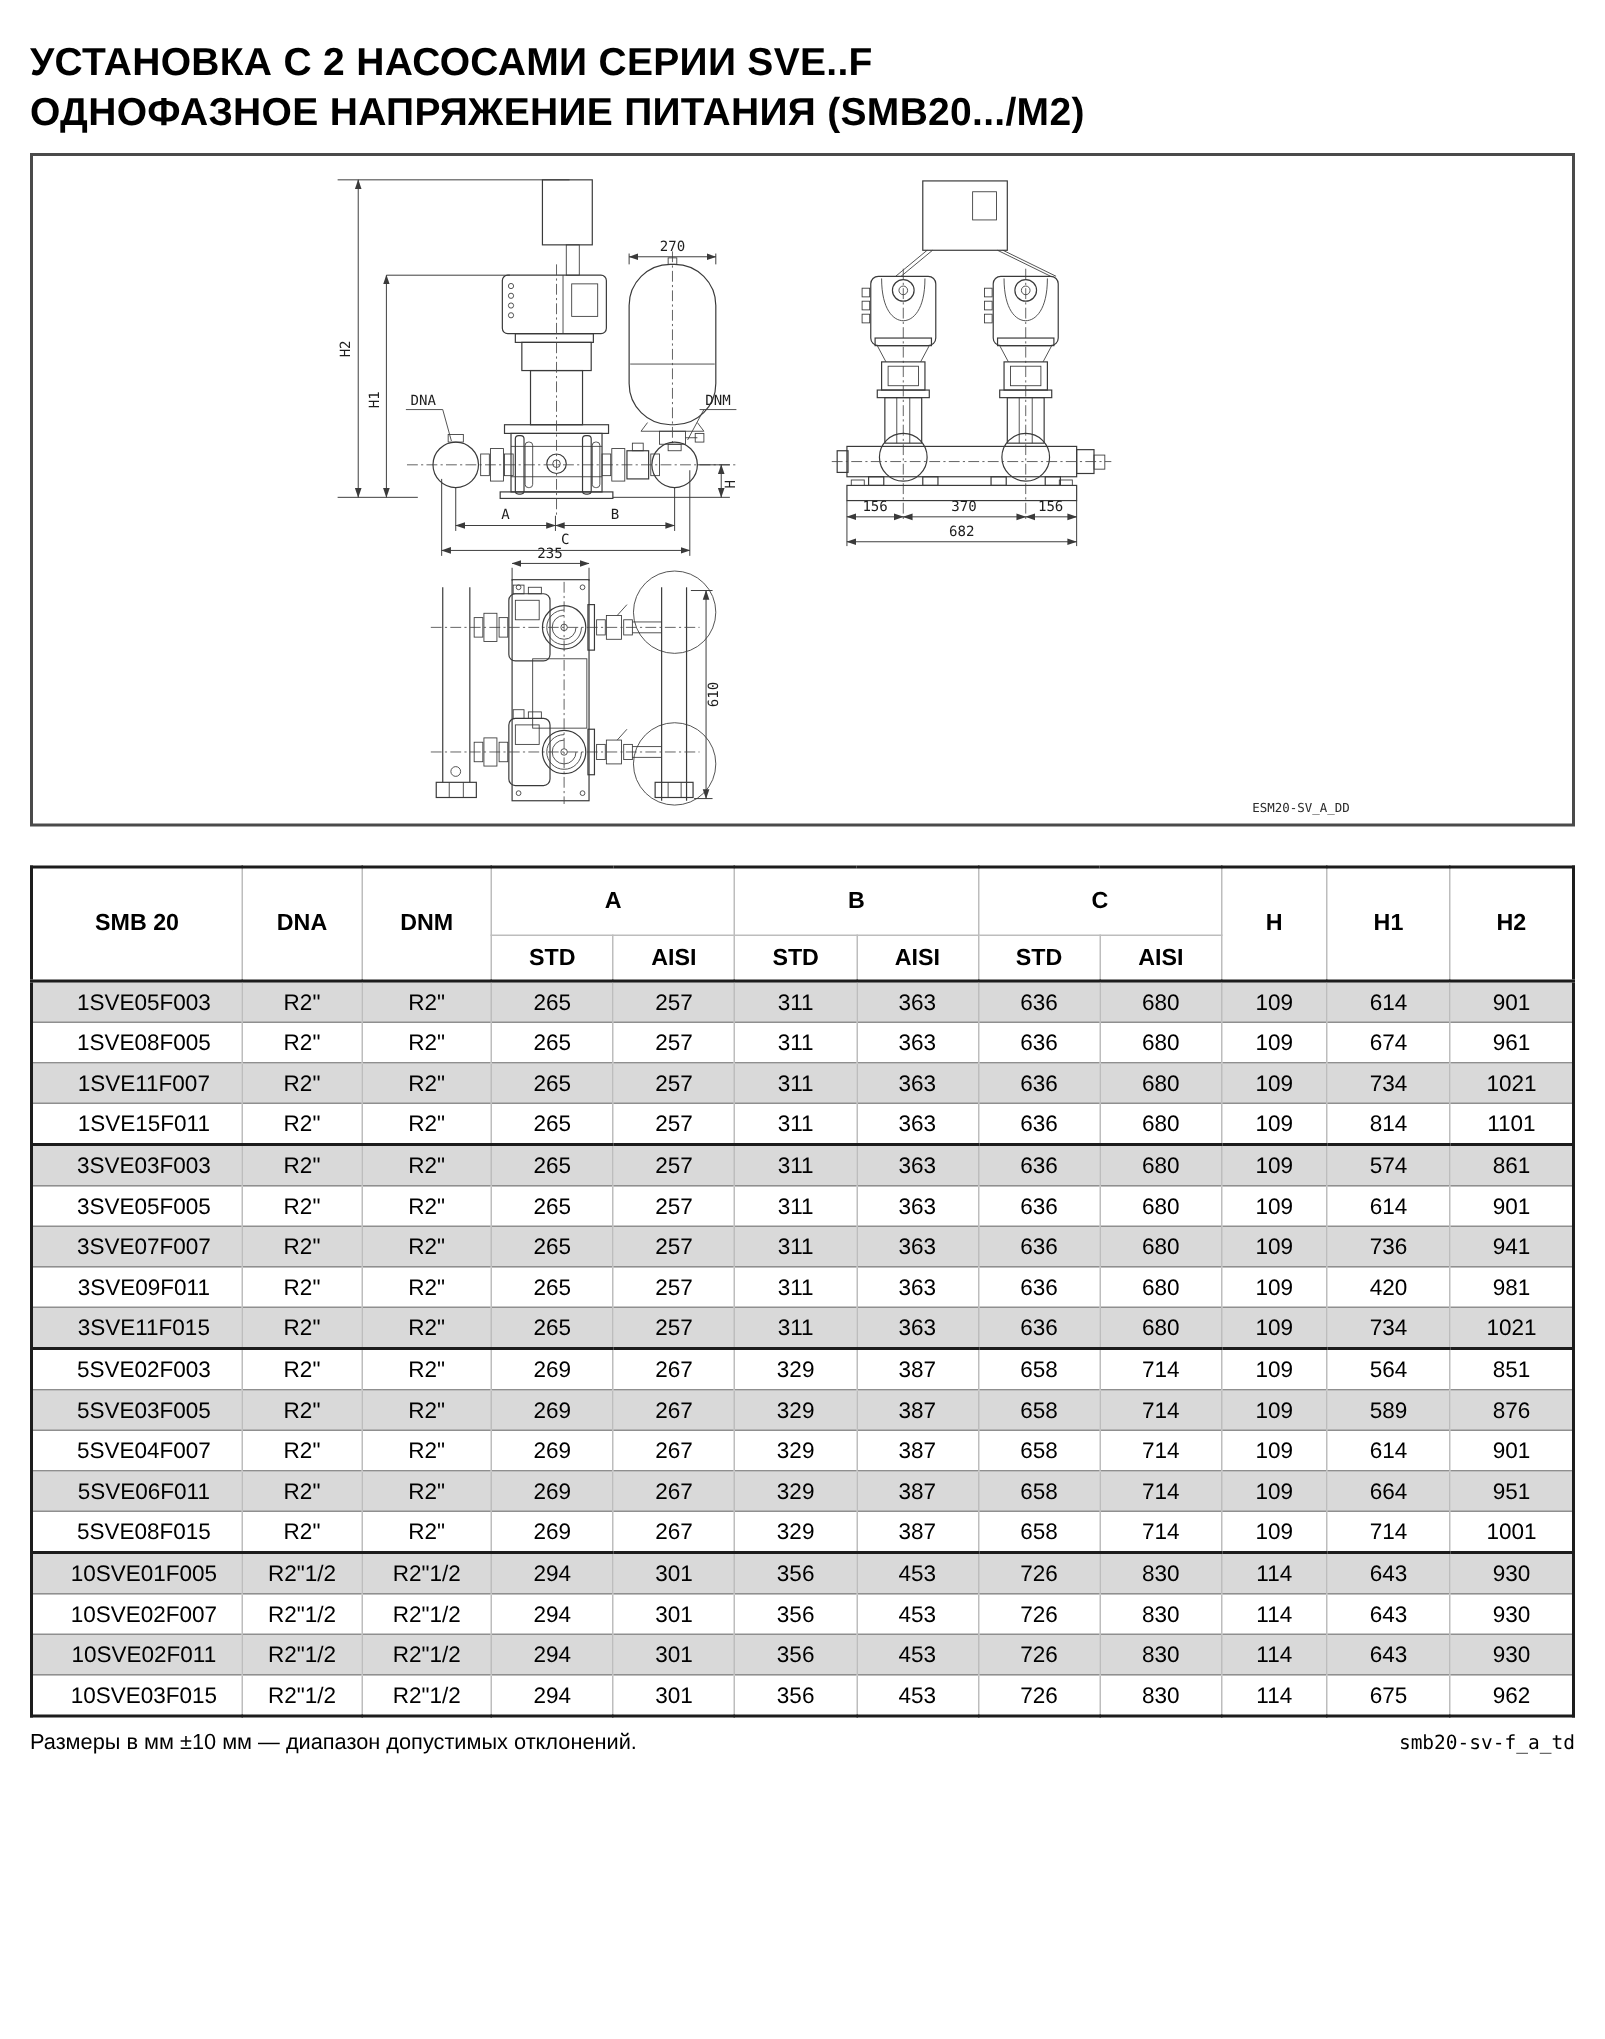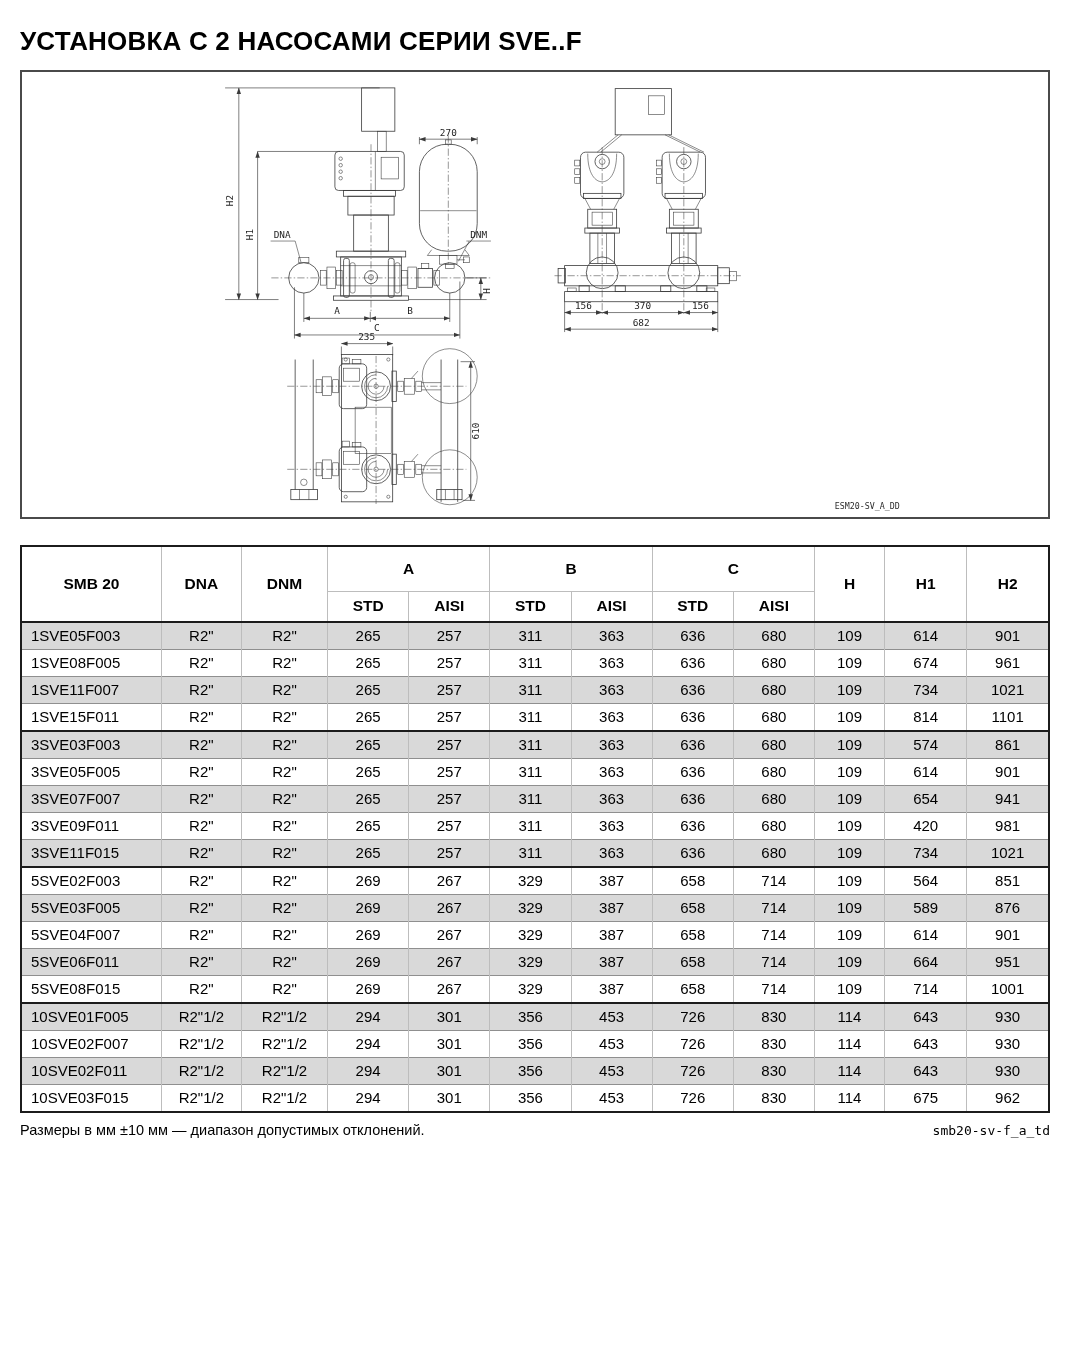--- a/index.html
+++ b/index.html
@@ -20,34 +20,35 @@
   table.dims{border-collapse:collapse;table-layout:fixed;width:1030px;margin-top:26px;
     font-size:15px;border:2px solid #1c1c1c;}
   table.dims th{font-weight:bold;background:#fff;border-left:1px solid #bdbdbd;border-right:1px solid #bdbdbd;
     text-align:center;padding:0;font-size:15.5px;}
   table.dims thead tr.r1 th{height:44px;}
   table.dims thead tr.r2 th{height:29px;}
   table.dims thead{border-bottom:2px solid #1c1c1c;}
   table.dims th.grp{border-bottom:1px solid #bdbdbd;}
   table.dims td{height:26px;text-align:center;padding:0;border-left:1px solid #bdbdbd;border-right:1px solid #bdbdbd;
     border-top:1px solid #8f8f8f;}
-  table.dims td.model{text-align:left;padding-left:9px;margin-top:20px;}
+  table.dims td.model{text-align:center;padding-left:9px;margin-top:20px;}
   table.dims tr.shade td{background:#d9d9d9;}
   table.dims tr.group-start td{border-top:2px solid #1c1c1c;}
   .footer{width:1030px;display:flex;justify-content:space-between;align-items:baseline;margin-top:9px;}
   .footer .note{font-size:14.5px;}
   .footer .doc{font-size:13px;font-family:"DejaVu Sans Mono",monospace;}
 </style>
 </head>
 <body>
 
 <div class="page">
 
   <h1>
     <span>УСТАНОВКА С 2 НАСОСАМИ СЕРИИ SVE..F</span><br>
+    <span>ОДНОФАЗНОЕ НАПРЯЖЕНИЕ ПИТАНИЯ (SMB20.../M2)</span>
   </h1>
 
   <div class="frame">
     <svg viewBox="0 0 1030 616">
       <defs>
         <marker id="ar" viewBox="0 0 10 10" refX="9.5" refY="5" markerWidth="10" markerHeight="10" orient="auto-start-reverse">
           <path d="M0,1.6 L10,5 L0,8.4 z" fill="#3a3a3a"></path>
         </marker>
 
         <g id="fpump">
@@ -392,21 +393,21 @@
           <td class="model">3SVE07F007</td>
           <td>R2"</td>
           <td>R2"</td>
           <td>265</td>
           <td>257</td>
           <td>311</td>
           <td>363</td>
           <td>636</td>
           <td>680</td>
           <td>109</td>
-          <td>654</td>
+          <td>736</td>
           <td>941</td>
         </tr>
         <tr class="">
           <td class="model">3SVE09F011</td>
           <td>R2"</td>
           <td>R2"</td>
           <td>265</td>
           <td>257</td>
           <td>311</td>
           <td>363</td>

